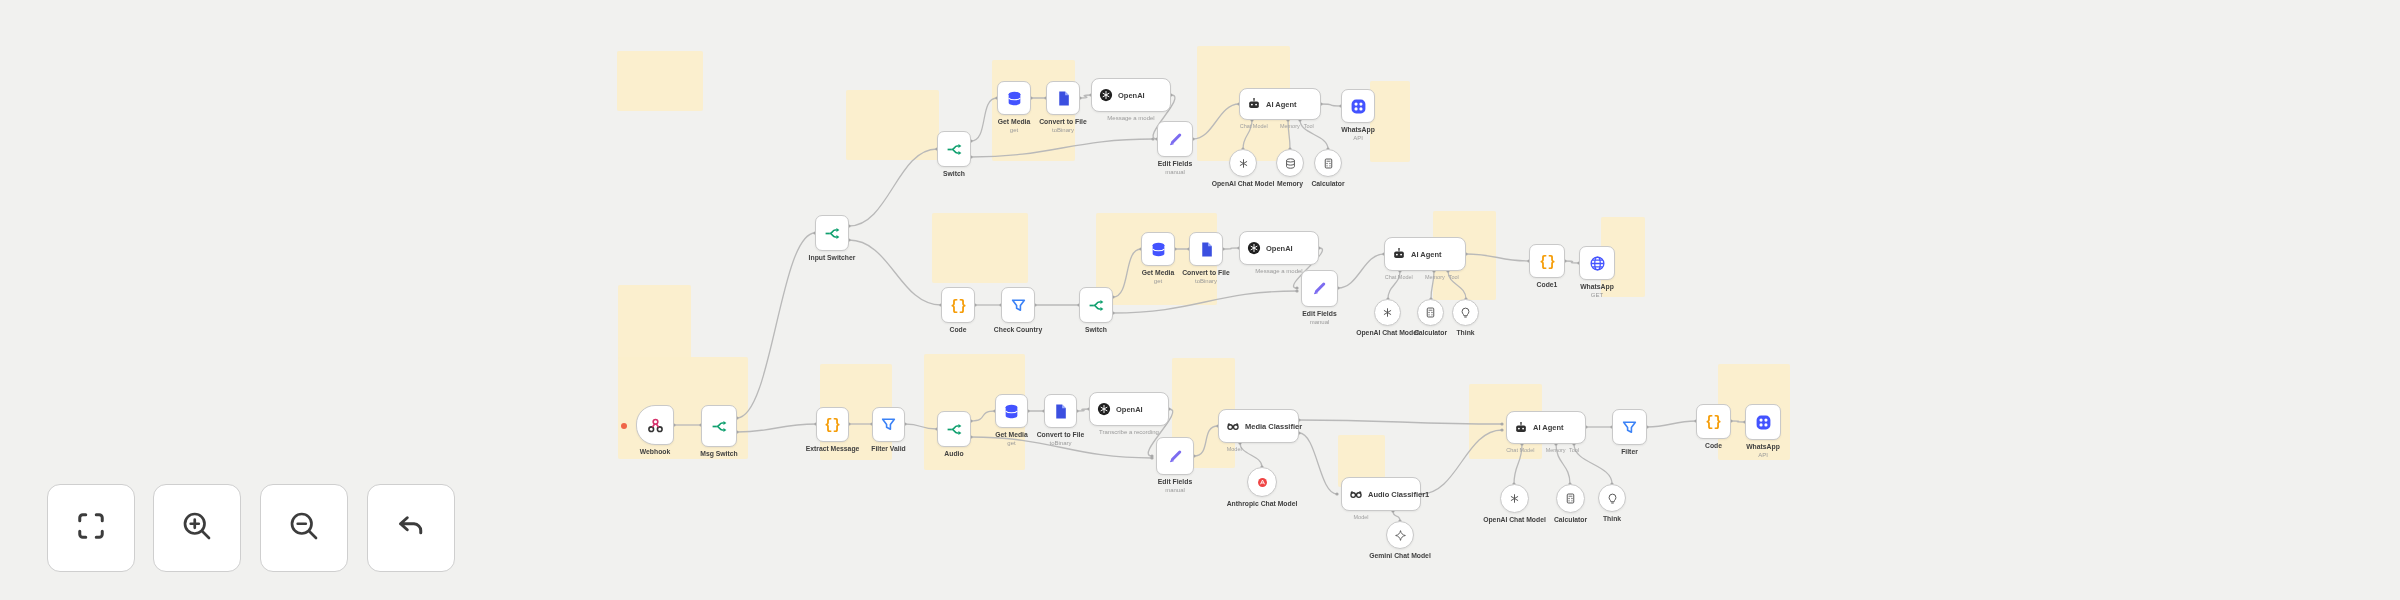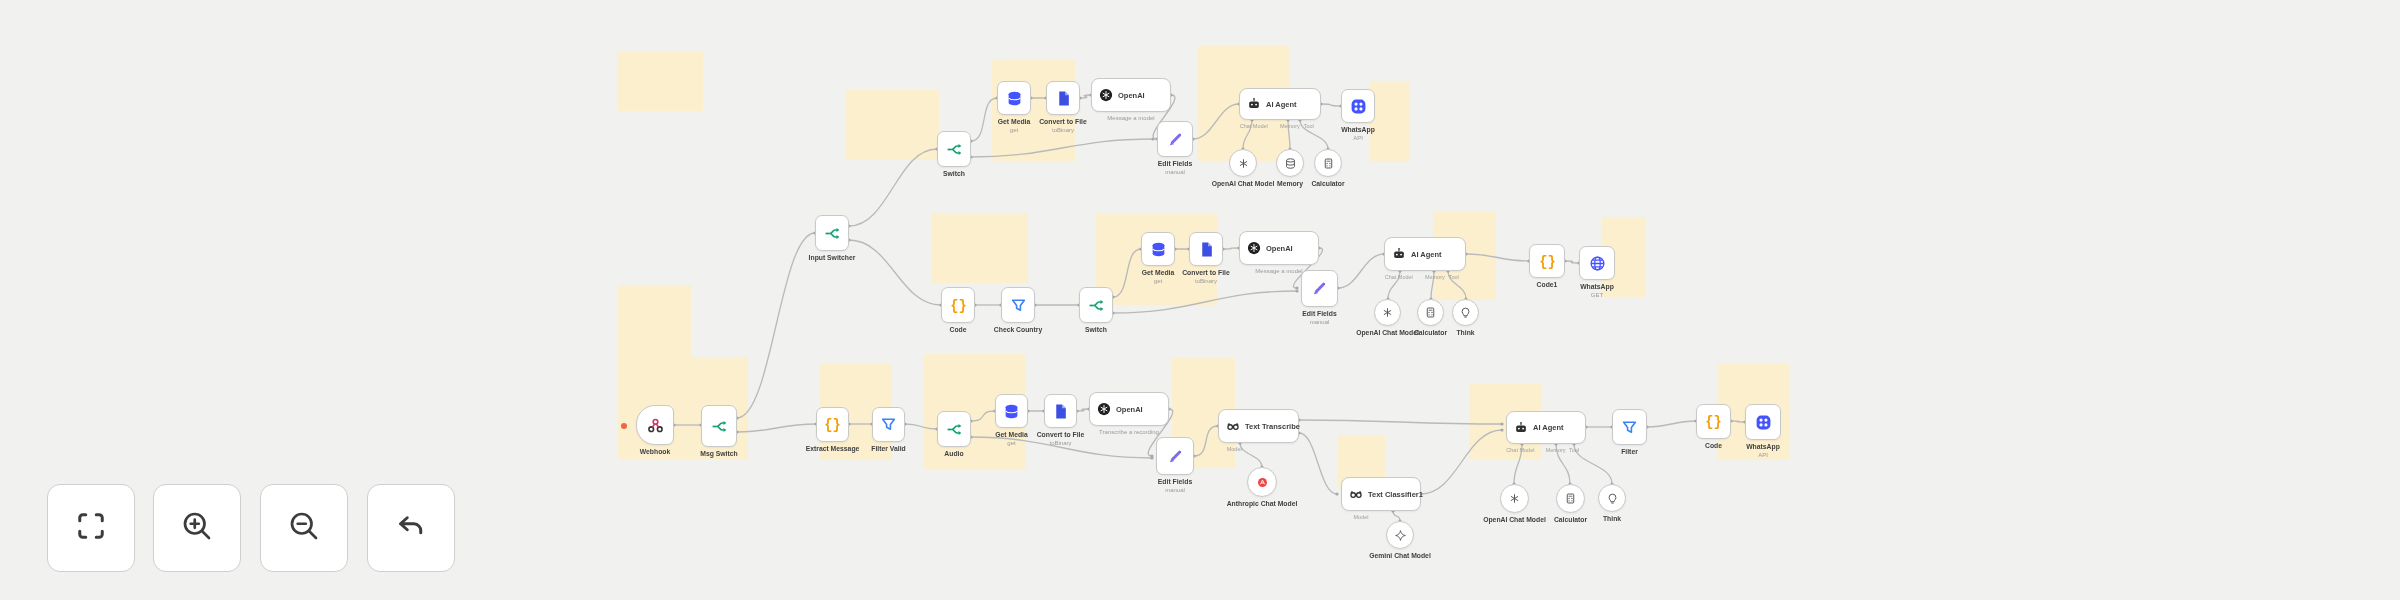--- a/index.html
+++ b/index.html
@@ -319,21 +319,21 @@
     <div class="node wide" style="left: 1218px; top: 409px; width: 81px; height: 34px;">
       <span class="icon">
         <svg viewBox="0 0 16 16">
           <g fill="none" stroke="#2f2f2f" stroke-width="1.5">
             <circle cx="4.8" cy="9.2" r="2.6"></circle>
             <circle cx="11.2" cy="9.2" r="2.6"></circle>
             <path d="M7.4 9.2h1.2M2.2 6.6L4 5.1M13.8 6.6L12 5.1"></path>
           </g>
         </svg>
       </span>
-      <span class="title">Text Transcribe</span>
+      <span class="title">Media Classifier</span>
     </div>
     <div class="plabel" style="left: 1234.2px; top: 445.5px;">Model</div>
     <div class="node circle" style="left: 1247px; top: 467px; width: 30px; height: 30px;">
       <span class="icon">
         <svg viewBox="0 0 16 16">
           <circle cx="8" cy="8" r="5.5" fill="#ef4444"></circle>
           <path d="M5.5 10.2L8 5l2.5 5.2M6.4 8.6h3.2" stroke="#fff" fill="none" stroke-width="1.1"></path>
         </svg>
       </span>
     </div>
@@ -341,21 +341,21 @@
     <div class="node wide" style="left: 1341px; top: 477px; width: 80px; height: 34px;">
       <span class="icon">
         <svg viewBox="0 0 16 16">
           <g fill="none" stroke="#2f2f2f" stroke-width="1.5">
             <circle cx="4.8" cy="9.2" r="2.6"></circle>
             <circle cx="11.2" cy="9.2" r="2.6"></circle>
             <path d="M7.4 9.2h1.2M2.2 6.6L4 5.1M13.8 6.6L12 5.1"></path>
           </g>
         </svg>
       </span>
-      <span class="title">Text Classifier1</span>
+      <span class="title">Audio Classifier1</span>
     </div>
     <div class="plabel" style="left: 1361px; top: 513.5px;">Model</div>
     <div class="node circle" style="left: 1386px; top: 521px; width: 28px; height: 28px;">
       <span class="icon">
         <svg viewBox="0 0 16 16">
           <path d="M8 2c.6 3.4 2.6 5.4 6 6-3.4.6-5.4 2.6-6 6-.6-3.4-2.6-5.4-6-6 3.4-.6 5.4-2.6 6-6z" fill="none" stroke="#555" stroke-width="1.1"></path>
         </svg>
       </span>
     </div>
     <div class="nlabel" style="left: 1400px; top: 552px;">Gemini Chat Model</div>

